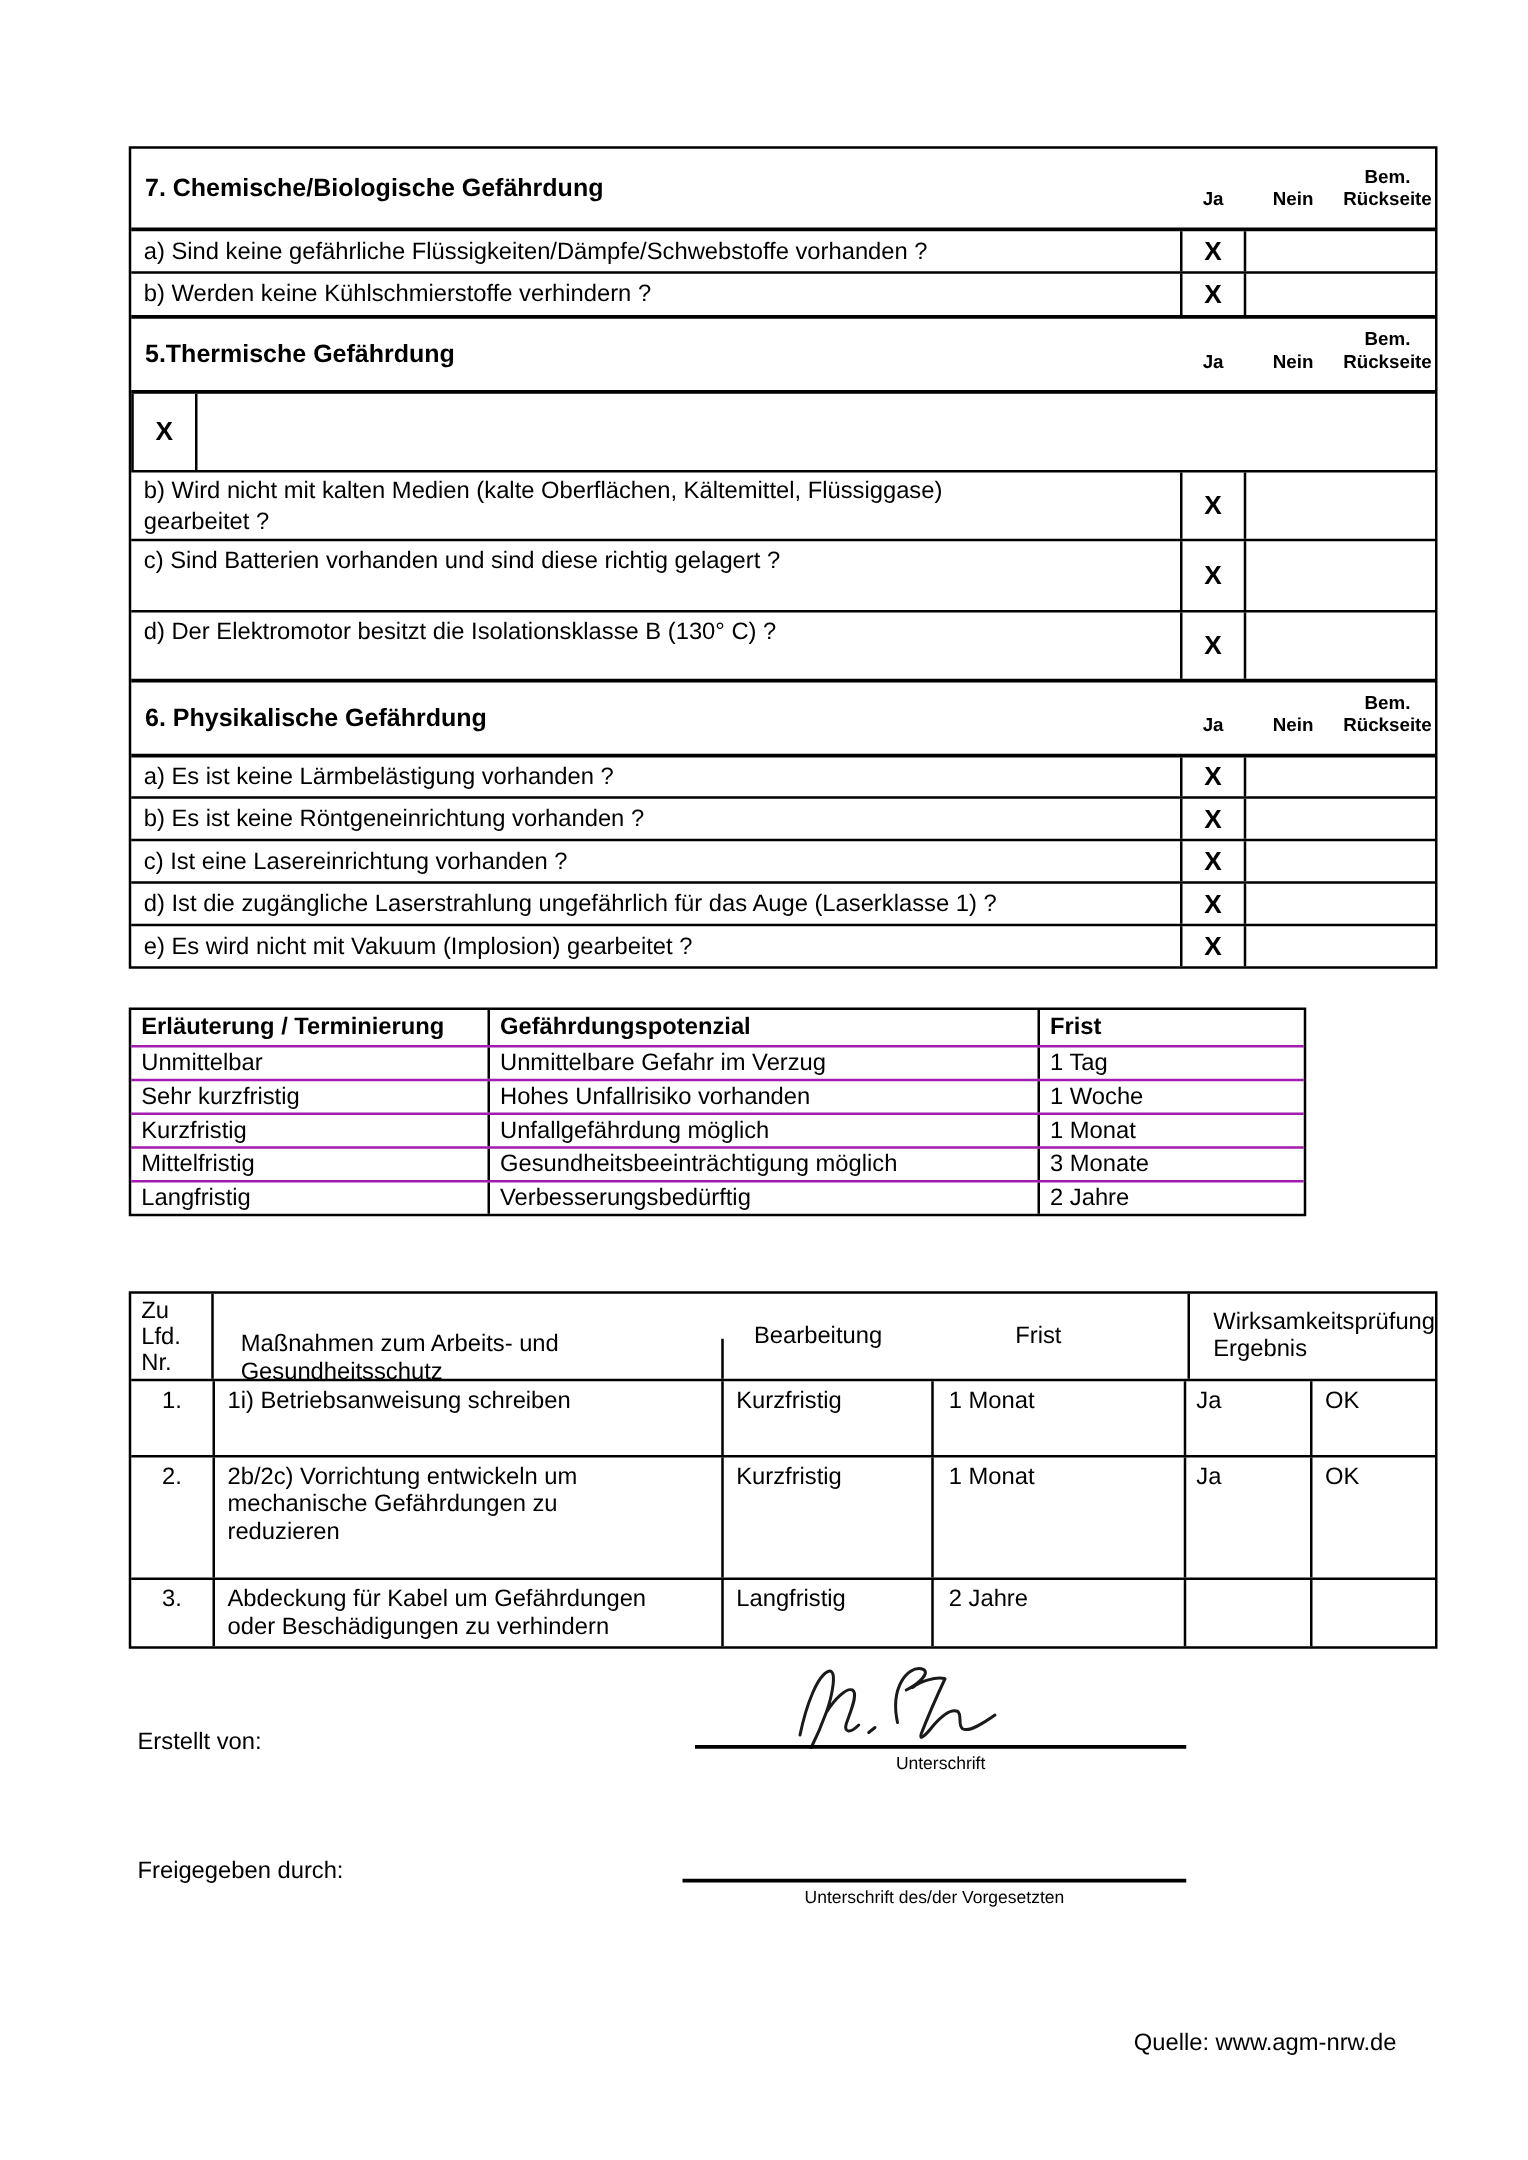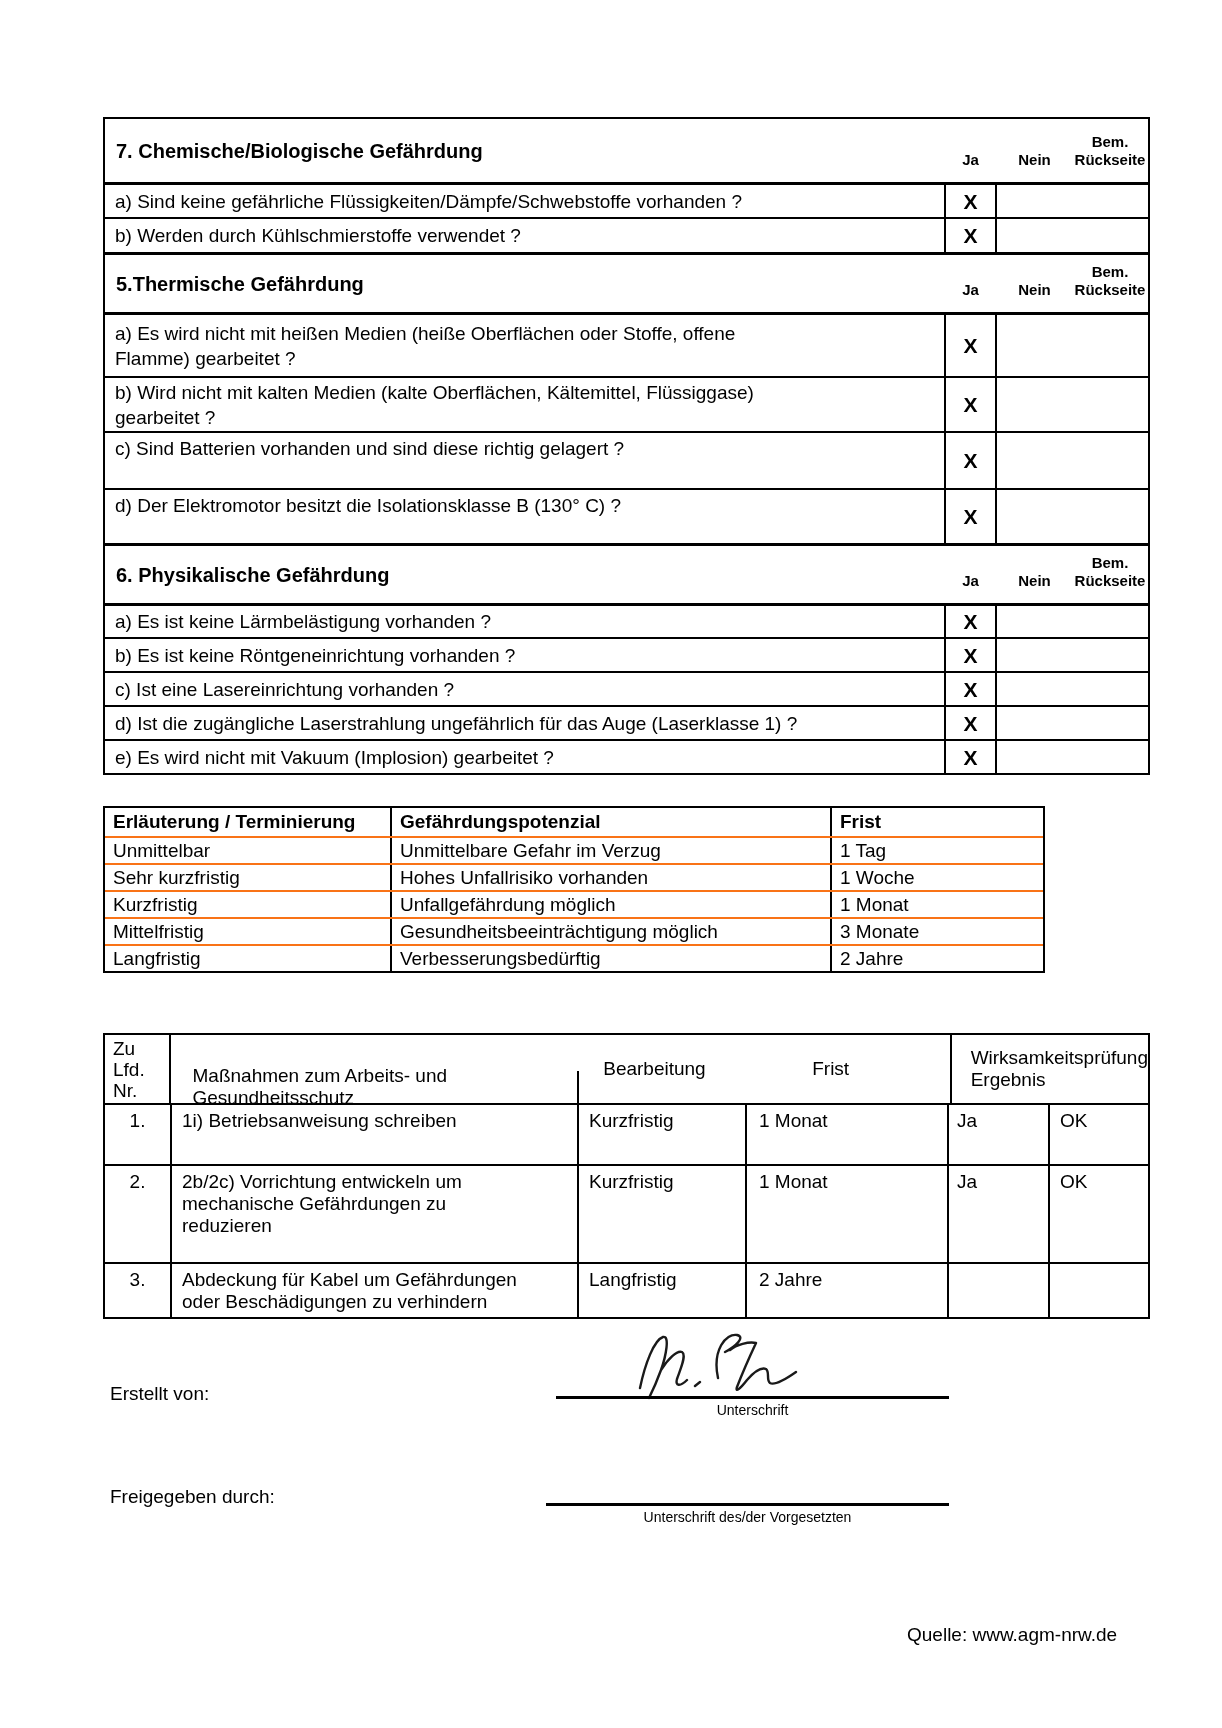--- a/index.html
+++ b/index.html
@@ -34,21 +34,21 @@
   .nb { flex:1; display:flex; }
   .nb span { display:block; }
   .nb .nbn { width:72px; }
   .nb .nbb { flex:1; }
 
   .h63{height:63px} .h60{height:60px} .h35{height:35px} .h64{height:64px}
   .h55{height:55px} .h57{height:57px} .h34{height:34px}
 
   
   .lt { position:absolute; left:103px; top:806px; width:942px; border:2px solid #000; font-size:19px; }
-  .lt > div + div { border-top:2px solid #f97316; }
+  .lt > div + div { border-top:2px solid #a21caf; }
   .lt-row { display:flex; height:27px; align-items:stretch;text-align:right; }
   .lt-row.hdr { height:28px; font-weight:700; }
   .lt-row > div { display:flex; align-items:center; padding-left:8px; }
   .lc1 { width:287px; border-right:2px solid #000; }
   .lc2 { width:440px; border-right:2px solid #000; }
   .lc3 { flex:1; }
 
   
   .mt { position:absolute; left:103px; top:1033px; width:1047px; border:2px solid #000; font-size:19px; line-height:22px; }
   .mt-h { display:flex; height:70px; border-bottom:2px solid #000;gap:12px; }
@@ -94,41 +94,39 @@
 
     <div class="ht-row h35">
       <div class="q">a) Sind keine gefährliche Flüssigkeiten/Dämpfe/Schwebstoffe vorhanden ?</div>
       <div class="ja">X</div>
       <div class="nb">
           <span class="nbn"></span>
           <span class="nbb"></span>
         </div>
     </div>
     <div class="ht-row h35">
-      <div class="q">b) Werden durch Kühlschmierstoffe verwendet ?</div>
+      <div class="q">b) Werden keine Kühlschmierstoffe verhindern ?</div>
       <div class="ja">X</div>
       <div class="nb">
           <span class="nbn"></span>
           <span class="nbb"></span>
         </div>
     </div>
 
     <div class="ht-sec h60">
       <span class="sec-title">5.Thermische Gefährdung</span>
       <span class="hdr-right">
         <span class="hja">Ja</span>
         <span class="hnein">Nein</span>
         <span class="hbem">Bem.
 Rückseite</span>
       </span>
     </div>
 
     <div class="ht-row h64">
-      <div class="q">a) Es wird nicht mit heißen Medien (heiße Oberflächen oder Stoffe, offene
-Flamme) gearbeitet ?</div>
       <div class="ja">X</div>
       <div class="nb">
           <span class="nbn"></span>
           <span class="nbb"></span>
         </div>
     </div>
     <div class="ht-row h55">
       <div class="q">b) Wird nicht mit kalten Medien (kalte Oberflächen, Kältemittel, Flüssiggase)
 gearbeitet ?</div>
       <div class="ja">X</div>

